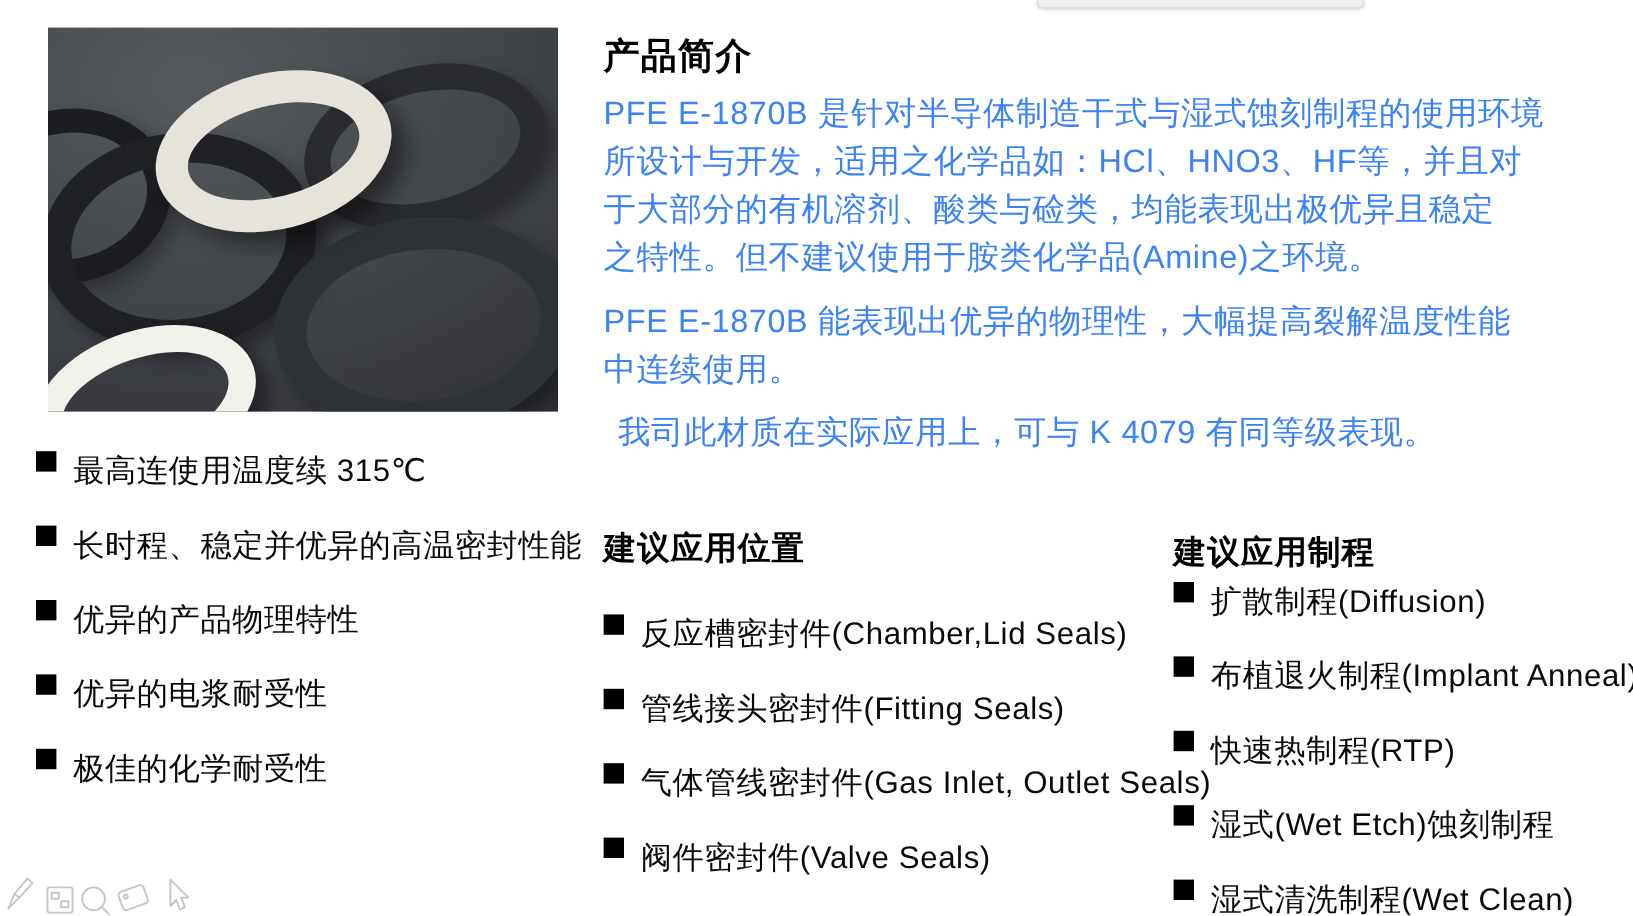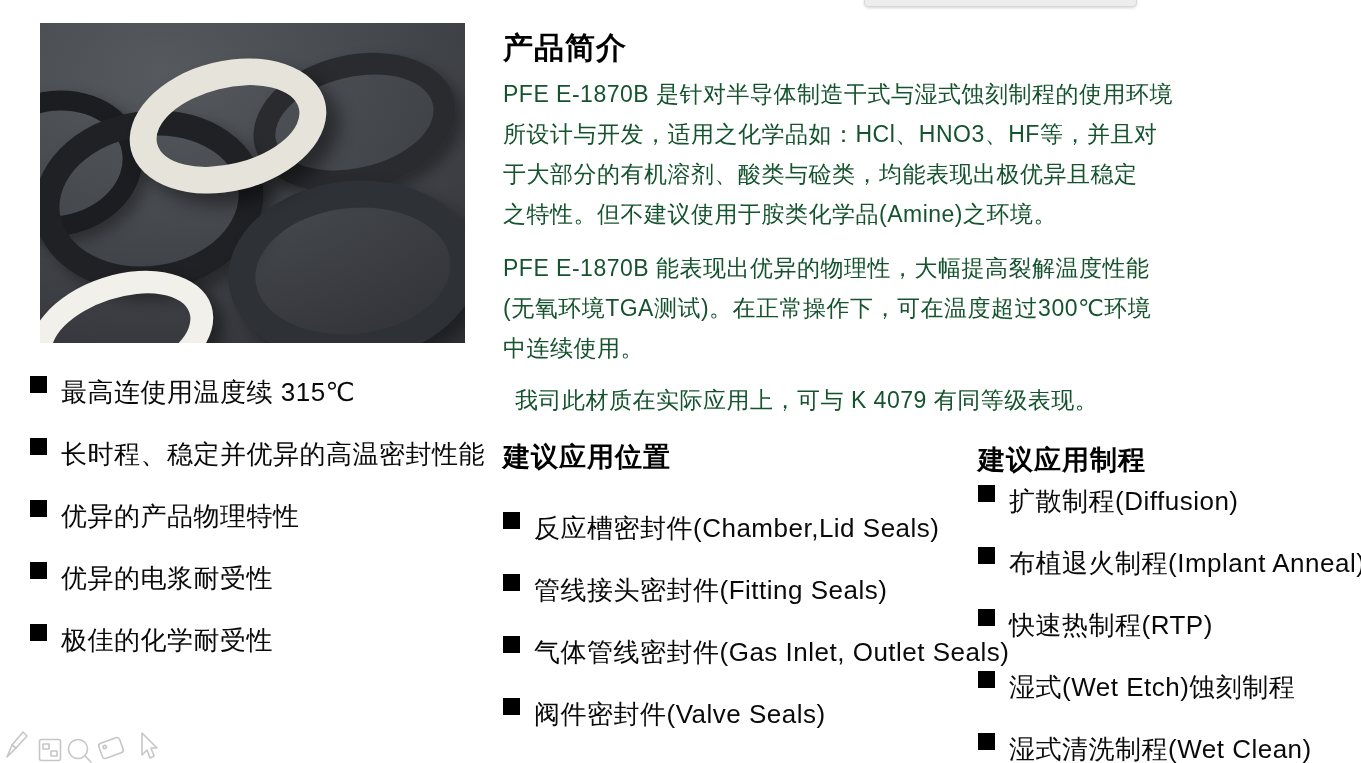--- a/index.html
+++ b/index.html
@@ -60,22 +60,22 @@
   .h1 {
     font-size: 30px; font-weight: 700; letter-spacing: 1px;
     line-height: 44px; white-space: nowrap;
   }
   .h2 {
     font-size: 27px; font-weight: 700; letter-spacing: 1px;
     line-height: 38px; white-space: nowrap;
   }
   .para { }
   .para-line {
-    font-size: 23px; line-height: 40px; letter-spacing: 0.5px;
-    white-space: nowrap; color: #14532d;
+    font-size: 27px; line-height: 40px; letter-spacing: 0.5px;
+    white-space: nowrap; color: #3b82f6;
   }
   .intro { left: 503px; top: 26px; width: 858px; }
   .intro .h1 { margin-bottom: 4px; }
   .intro .p2 { margin-top: 14px; }
   .intro .p3 { margin-top: 12px; margin-left: 12px; }
 
   .features  { left: 30px;  top: 374px; width: 466px; z-index: 2; }
   .features .h2 { margin-bottom: 2px; }
   .positions { left: 503px; top: 438px; width: 478px; }
   .positions .h2 { margin-bottom: 34px; }
@@ -120,21 +120,20 @@
     <div class="para p1">
 
     <div class="para-line">PFE E-1870B 是针对半导体制造干式与湿式蚀刻制程的使用环境</div>
         <div class="para-line">所设计与开发，适用之化学品如：HCl、HNO3、HF等，并且对</div>
         <div class="para-line">于大部分的有机溶剂、酸类与硷类，均能表现出极优异且稳定</div>
         <div class="para-line">之特性。但不建议使用于胺类化学品(Amine)之环境。</div>
       </div>
     <div class="para p2">
 
     <div class="para-line">PFE E-1870B 能表现出优异的物理性，大幅提高裂解温度性能</div>
-        <div class="para-line">(无氧环境TGA测试)。在正常操作下，可在温度超过300℃环境</div>
         <div class="para-line">中连续使用。</div>
       </div>
     <div class="para p3 para-line">我司此材质在实际应用上，可与 K 4079 有同等级表现。</div>
   </div>
 
   <div class="section features">
     <div>
 
         <div class="bullet-item">
           <span class="sq"></span>

